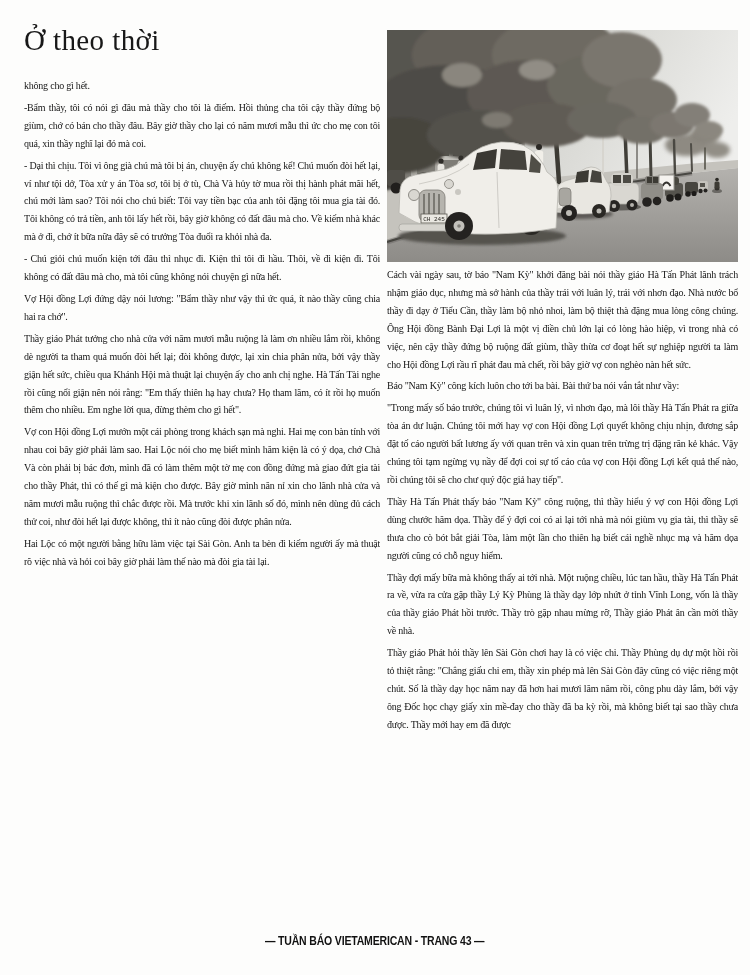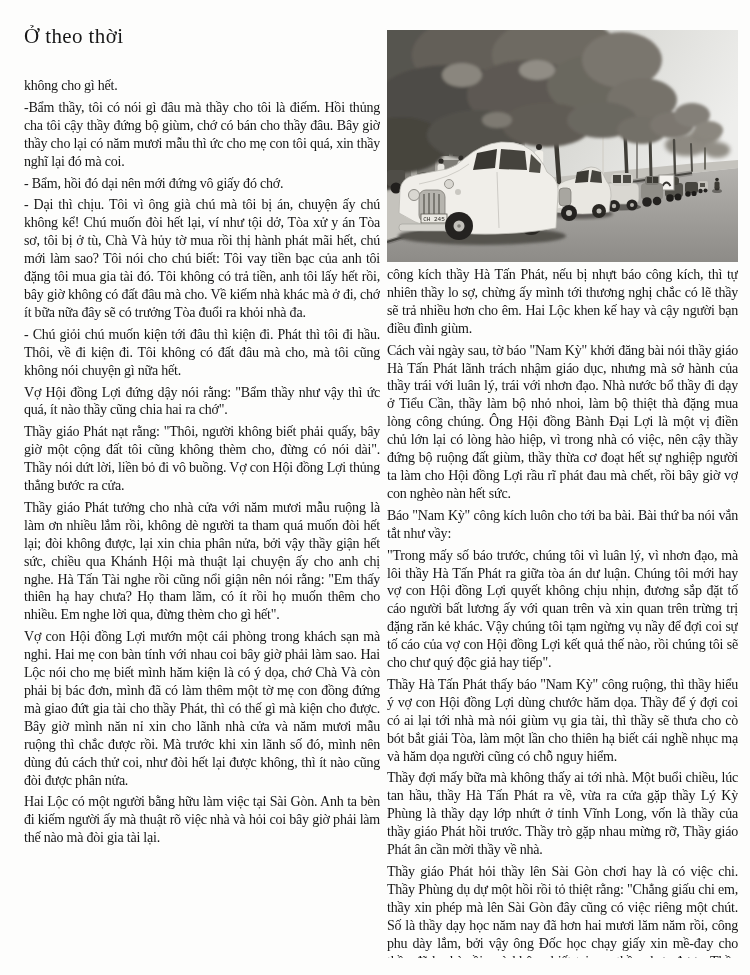--- a/index.html
+++ b/index.html
@@ -1,20 +1,20 @@
 <!DOCTYPE html>
 <html><head>
 <meta charset="utf-8">
 <style>
   html,body{margin:0;padding:0;}
   body{width:750px;height:975px;background:#ffffff;font-family:"Liberation Serif",serif;color:#141414;}
   .page{position:relative;width:750px;height:975px;overflow:hidden;background:#fdfdfc;}
-  .title{position:absolute;left:24px;top:24px;margin:0;font-size:21px;font-weight:400;letter-spacing:.4px;color:#181818;}
+  .title{position:absolute;left:24px;top:24px;margin:0;font-size:29px;font-weight:400;letter-spacing:.4px;color:#181818;}
   .photo{position:absolute;left:387px;top:30px;width:351px;height:232px;display:block;}
-  .col{position:absolute;font-size:14px;line-height:17.9px;text-align:justify;letter-spacing:-.22px;color:#161616;}
+  .col{position:absolute;font-size:10px;line-height:17.9px;text-align:justify;letter-spacing:-.22px;color:#161616;}
   .col p{margin:0 0 4px 0;}
   .col-left{left:24px;top:77px;width:356px;height:858px;overflow:hidden;}
   .col-right{left:387px;top:266px;width:351px;height:692px;overflow:hidden;}
   .footer{position:absolute;left:25px;top:931px;width:700px;text-align:center;}
   .footer span{display:inline-block;font-family:"Liberation Sans",sans-serif;font-weight:700;font-size:12.5px;letter-spacing:-.2px;transform:scaleX(.84);color:#111;}
 </style>
 </head>
 <body>
 
 <div class="page">
@@ -240,35 +240,35 @@
       <circle cx="72" cy="196" r="14" fill="#242220"></circle>
       <circle cx="72" cy="196" r="5.5" fill="#c2c0ba"></circle>
       <circle cx="72" cy="196" r="1.8" fill="#7e7c76"></circle>
       <path d="M130,186 Q146,178 160,187 L160,197 Q146,201 130,198 Z" fill="#f0eee9"></path>
     </g>
   </svg>
 
   <div class="col col-left">
     <p>không cho gì hết.</p>
     <p>-Bẩm thầy, tôi có nói gì đâu mà thầy cho tôi là điếm. Hồi thủng cha tôi cậy thầy đứng bộ giùm, chớ có bán cho thầy đâu. Bây giờ thầy cho lại có năm mươi mẫu thì ức cho mẹ con tôi quá, xin thầy nghĩ lại đó mà coi.</p>
-    <p>- Bẩm, hồi đó dại nên mới đứng vô giấy đó chớ.</p>
     <p>- Dại thì chịu. Tôi vì ông già chú mà tôi bị án, chuyện ấy chú không kể!  Chú muốn đòi hết lại, ví như tội dở, Tòa xử y án Tòa sơ, tôi bị ở tù, Chà Và hủy tờ mua rồi thị hành phát mãi hết, chú mới làm sao?  Tôi nói cho chú biết: Tôi vay tiền bạc của anh tôi đặng tôi mua gia tài đó.  Tôi không có trả tiền, anh tôi lấy hết rồi, bây giờ không có đất đâu mà cho.  Về kiếm nhà khác mà ở đi, chớ ít bữa nữa đây sẽ có trưởng Tòa đuổi ra khỏi nhà đa.</p>
-    <p>- Chú giỏi chú muốn kiện tới đâu thì kiện đi. Phát thì tôi đi hầu. Thôi, về đi kiện đi. Tôi không có đất đâu mà cho, mà tôi cũng không nói chuyện gì nữa hết.</p>
-    <p>Vợ Hội đồng Lợi đứng dậy nói rằng: "Bẩm thầy như vậy thì ức quá, ít nào thầy cũng chia hai ra chớ".</p>
-    <p>Thầy giáo Phát nạt rằng: "Thôi, người không biết phải quấy, bây giờ một cộng đất tôi cũng không thèm cho, đừng có nói dài". Thầy nói dứt lời, liền bỏ đi vô buồng. Vợ con Hội đồng Lợi thủng thẳng bước ra cửa.</p>
+    <p>- Chú giỏi chú muốn kiện tới đâu thì nhục đi. Kiện thì tôi đi hầu. Thôi, về đi kiện đi. Tôi không có đất đâu mà cho, mà tôi cũng không nói chuyện gì nữa hết.</p>
+    <p>Vợ Hội đồng Lợi đứng dậy nói lương: "Bẩm thầy như vậy thì ức quá, ít nào thầy cũng chia hai ra chớ".</p>
     <p>Thầy giáo Phát tưởng cho nhà cửa với năm mươi mẫu ruộng là làm ơn nhiều lắm rồi, không dè người ta tham quá muốn đòi hết lại; đòi không được, lại xin chia phân nửa, bởi vậy thầy giận hết sức, chiều qua Khánh Hội mà thuật lại chuyện ấy cho anh chị nghe. Hà Tấn Tài nghe rồi cũng nổi giận nên nói rằng: "Em thấy thiên hạ hay chưa? Họ tham lãm, có ít rồi họ muốn thêm cho nhiều. Em nghe lời qua, đừng thèm cho gì hết".</p>
     <p>Vợ con Hội đồng Lợi mướn một cái phòng trong khách sạn mà nghi. Hai mẹ con bàn tính với nhau coi bây giờ phải làm sao. Hai Lộc nói cho mẹ biết mình hăm kiện là có ý dọa, chớ Chà Và còn phải bị bác đơn, mình đã có làm thêm một tờ mẹ con đồng đứng mà giao đứt gia tài cho thầy Phát, thì có thế gì mà kiện cho được. Bây giờ mình năn nỉ xin cho lãnh nhà cửa và năm mươi mẫu ruộng thì chắc được rồi. Mà trước khi xin lãnh số đó, mình nên dùng đủ cách thử coi, như đòi hết lại được không, thì ít nào cũng đòi được phân nửa.</p>
     <p>Hai Lộc có một người bằng hữu làm việc tại Sài Gòn. Anh ta bèn đi kiếm người ấy mà thuật rõ việc nhà và hỏi coi bây giờ phải làm thế nào mà đòi gia tài lại.</p>
 
   </div>
 
   <div class="col col-right">
-    <p>công kích thầy Hà Tấn Phát, nếu bị nhựt báo công kích, thì tự nhiên thầy lo sợ, chừng ấy mình tới thương nghị chắc có lẽ thầy sẽ trả nhiều hơn cho êm. Hai Lộc khen kế hay và cậy người bạn điều đình giùm.</p>
     <p>Cách vài ngày sau, tờ báo "Nam Kỳ" khởi đăng bài nói thầy giáo Hà Tấn Phát lãnh trách nhậm giáo dục, nhưng mà sở hành của thầy trái với luân lý, trái với nhơn đạo. Nhà nước bổ thầy đi dạy ở Tiểu Cần, thầy làm bộ nhỏ nhoi, làm bộ thiệt thà đặng mua lòng công chúng. Ông Hội đồng Bành Đại Lợi là một vị điền chủ lớn lại có lòng hào hiệp, vì trong nhà có việc, nên cậy thầy đứng bộ ruộng đất giùm, thầy thừa cơ đoạt hết sự nghiệp người ta làm cho Hội đồng Lợi rầu rĩ phát đau mà chết, rồi bây giờ vợ con nghèo nàn hết sức.</p>
     <p>Báo "Nam Kỳ" công kích luôn cho tới ba bài. Bài thứ ba nói vắn tắt như vầy:</p>
     <p>"Trong mấy số báo trước, chúng tôi vì luân lý, vì nhơn đạo, mà lôi thầy Hà Tấn Phát ra giữa tòa án dư luận. Chúng tôi mới hay vợ con Hội đồng Lợi quyết không chịu nhịn, đương sắp đặt tố cáo người bất lương ấy với quan trên và xin quan trên trừng trị đặng răn kẻ khác. Vậy chúng tôi tạm ngừng vụ nầy để đợi coi sự tố cáo của vợ con Hội đồng Lợi kết quả thế nào, rồi chúng tôi sẽ cho chư quý độc giả hay tiếp".</p>
     <p>Thầy Hà Tấn Phát thấy báo "Nam Kỳ" công ruộng, thì thầy hiểu ý vợ con Hội đồng Lợi dùng chước hăm dọa. Thầy để ý đợi coi có ai lại tới nhà mà nói giùm vụ gia tài, thì thầy sẽ thưa cho cò bót bắt giải Tòa, làm một lần cho thiên hạ biết cái nghề nhục mạ và hăm dọa người cũng có chỗ nguy hiểm.</p>
-    <p>Thầy đợi mấy bữa mà không thấy ai tới nhà. Một buổi chiều, lúc tan hầu, thầy Hà Tấn Phát ra về, vừa ra cửa gặp thầy Lý Kỳ Phùng là thầy dạy lớp nhứt ở tỉnh Vĩnh Long, vốn là thầy của thầy giáo Phát hồi trước. Thầy trò gặp nhau mừng rỡ, Thầy giáo Phát ân cần mời thầy về nhà.</p>
+    <p>Thầy đợi mấy bữa mà không thấy ai tới nhà. Một ruộng chiều, lúc tan hầu, thầy Hà Tấn Phát ra về, vừa ra cửa gặp thầy Lý Kỳ Phùng là thầy dạy lớp nhứt ở tỉnh Vĩnh Long, vốn là thầy của thầy giáo Phát hồi trước. Thầy trò gặp nhau mừng rỡ, Thầy giáo Phát ân cần mời thầy về nhà.</p>
     <p>Thầy giáo Phát hỏi thầy lên Sài Gòn chơi hay là có việc chi. Thầy Phùng dụ dự một hồi rồi tỏ thiệt rằng: "Chẳng giấu chi em, thầy xin phép mà lên Sài Gòn đây cũng có việc riêng một chút. Số là thầy dạy học năm nay đã hơn hai mươi lăm năm rồi, công phu dày lắm, bởi vậy ông Đốc học chạy giấy xin mề-đay cho thầy đã ba kỳ rồi, mà không biết tại sao thầy chưa được. Thầy mới hay em đã được</p>
   </div>
 
+  <div class="footer">
+    <span>— TUẦN BÁO VIETAMERICAN - TRANG 43 —</span>
+  </div>
 
 </div>
 
 </body></html>

